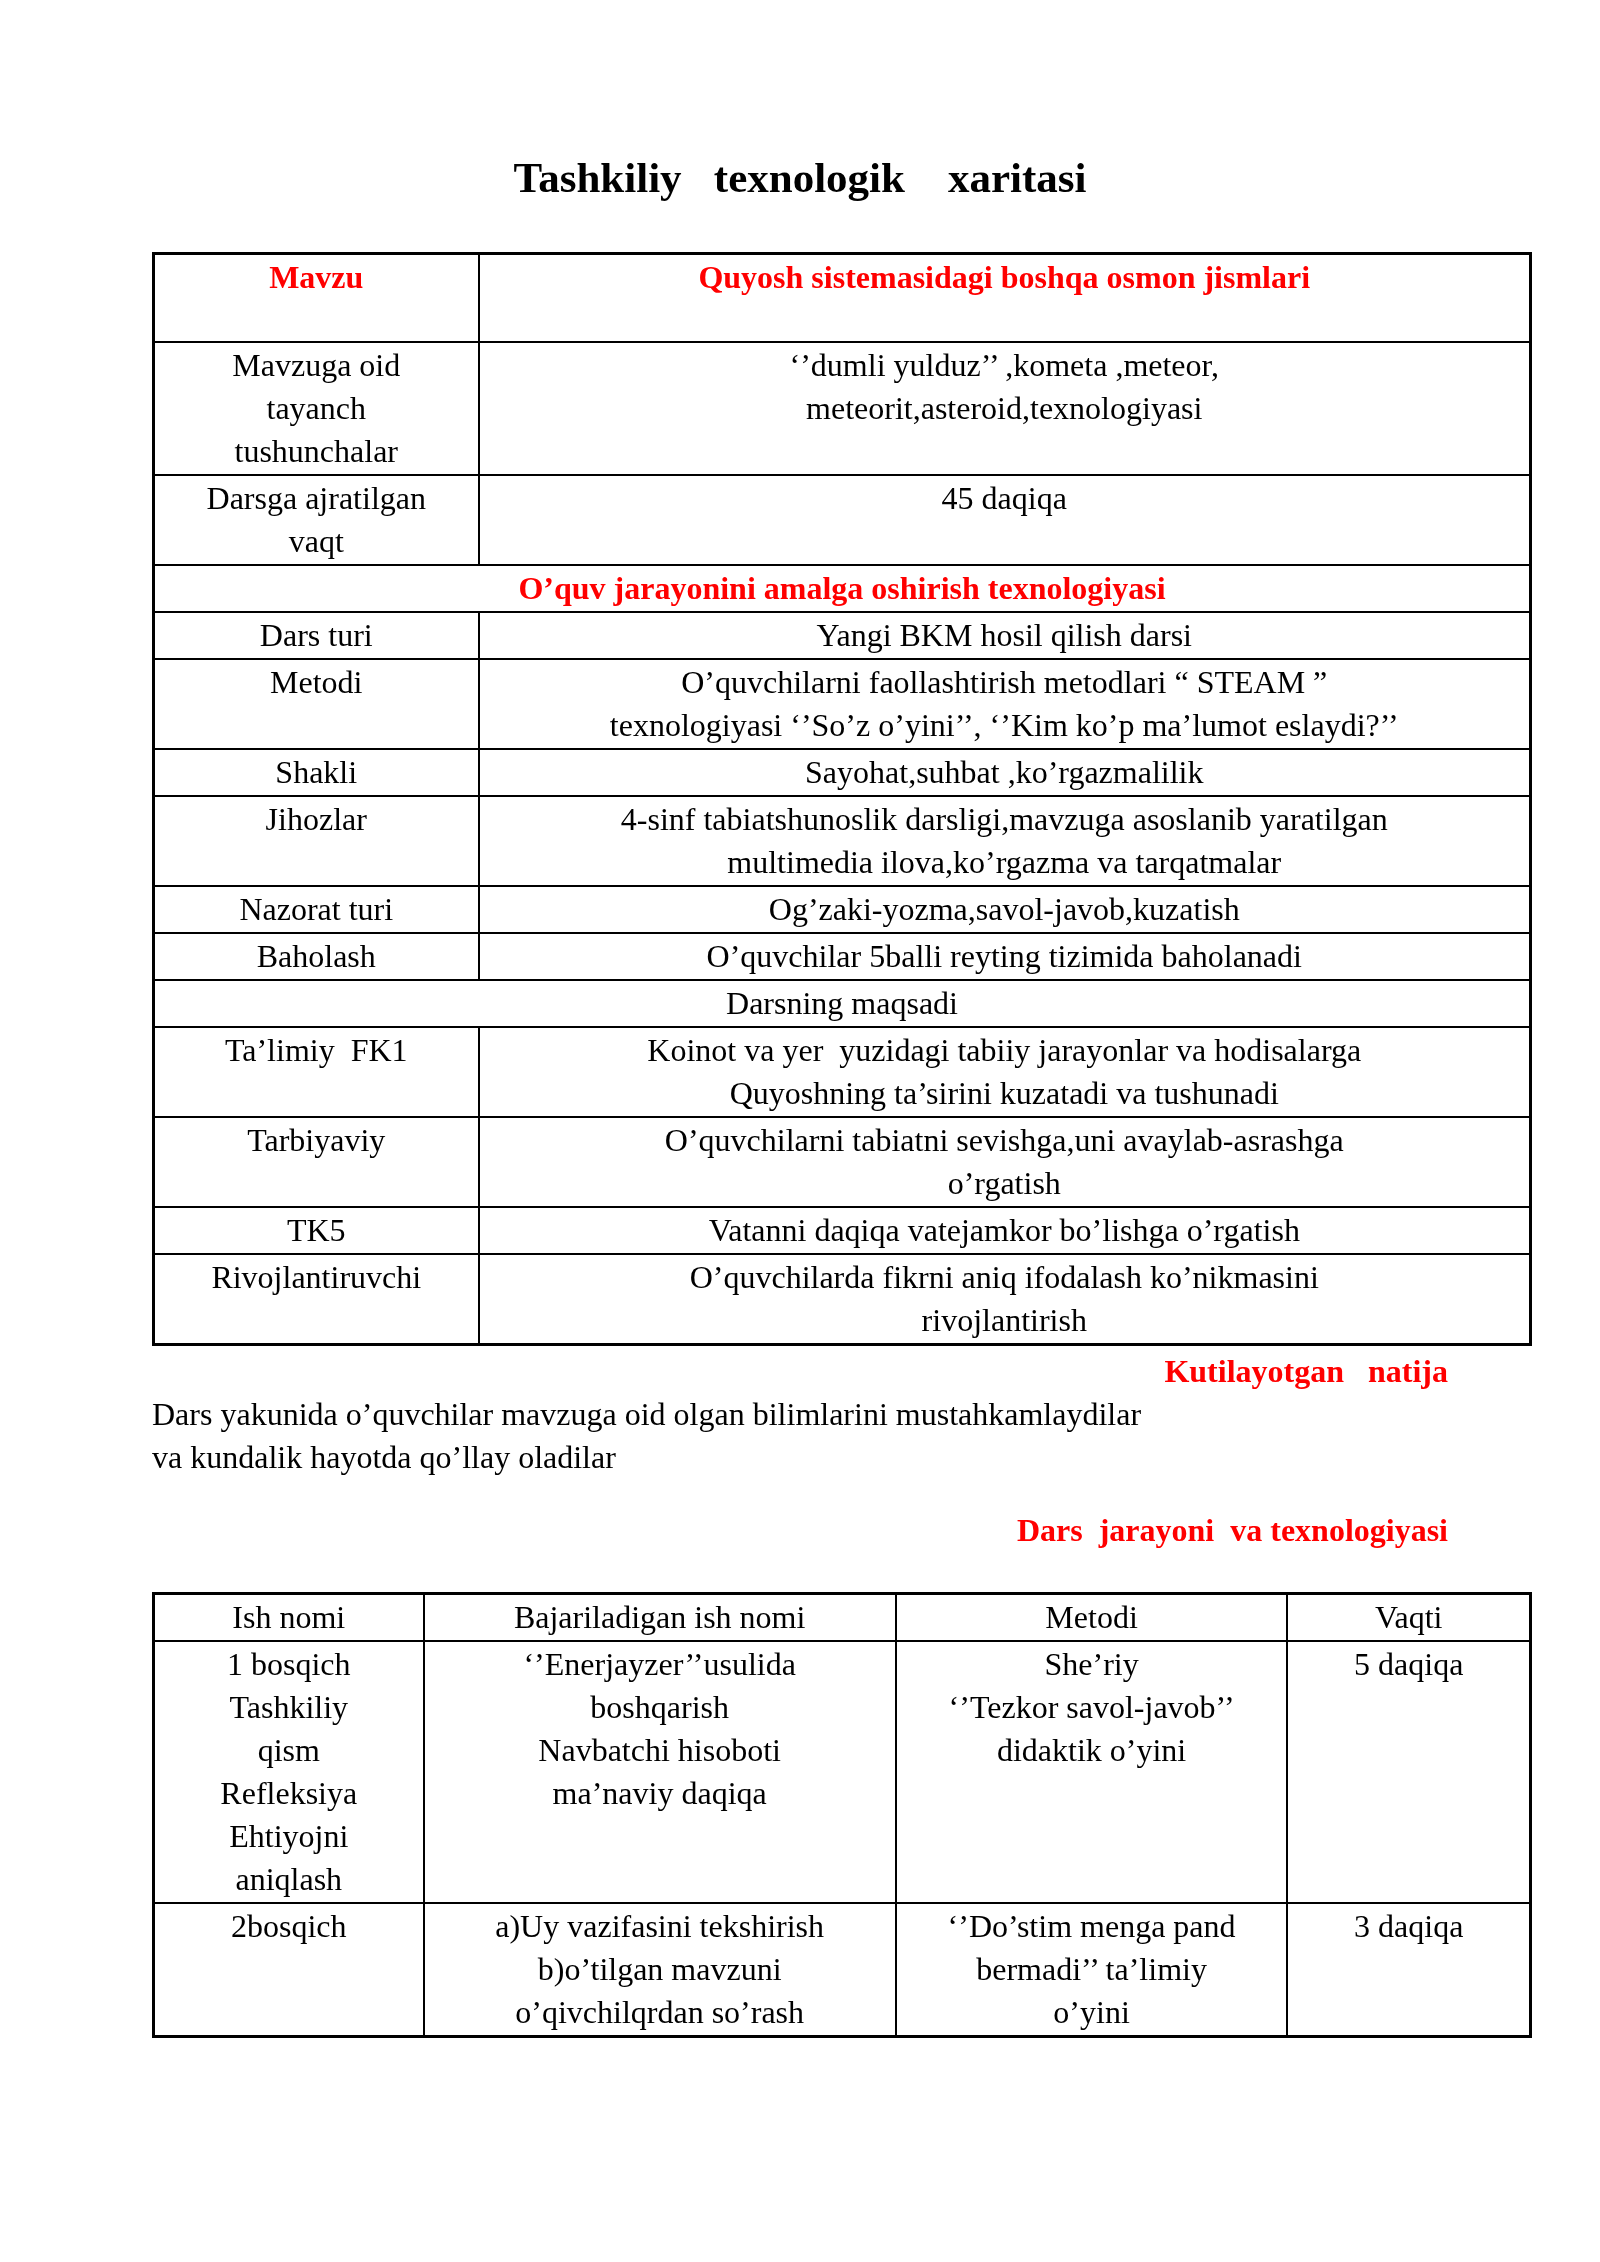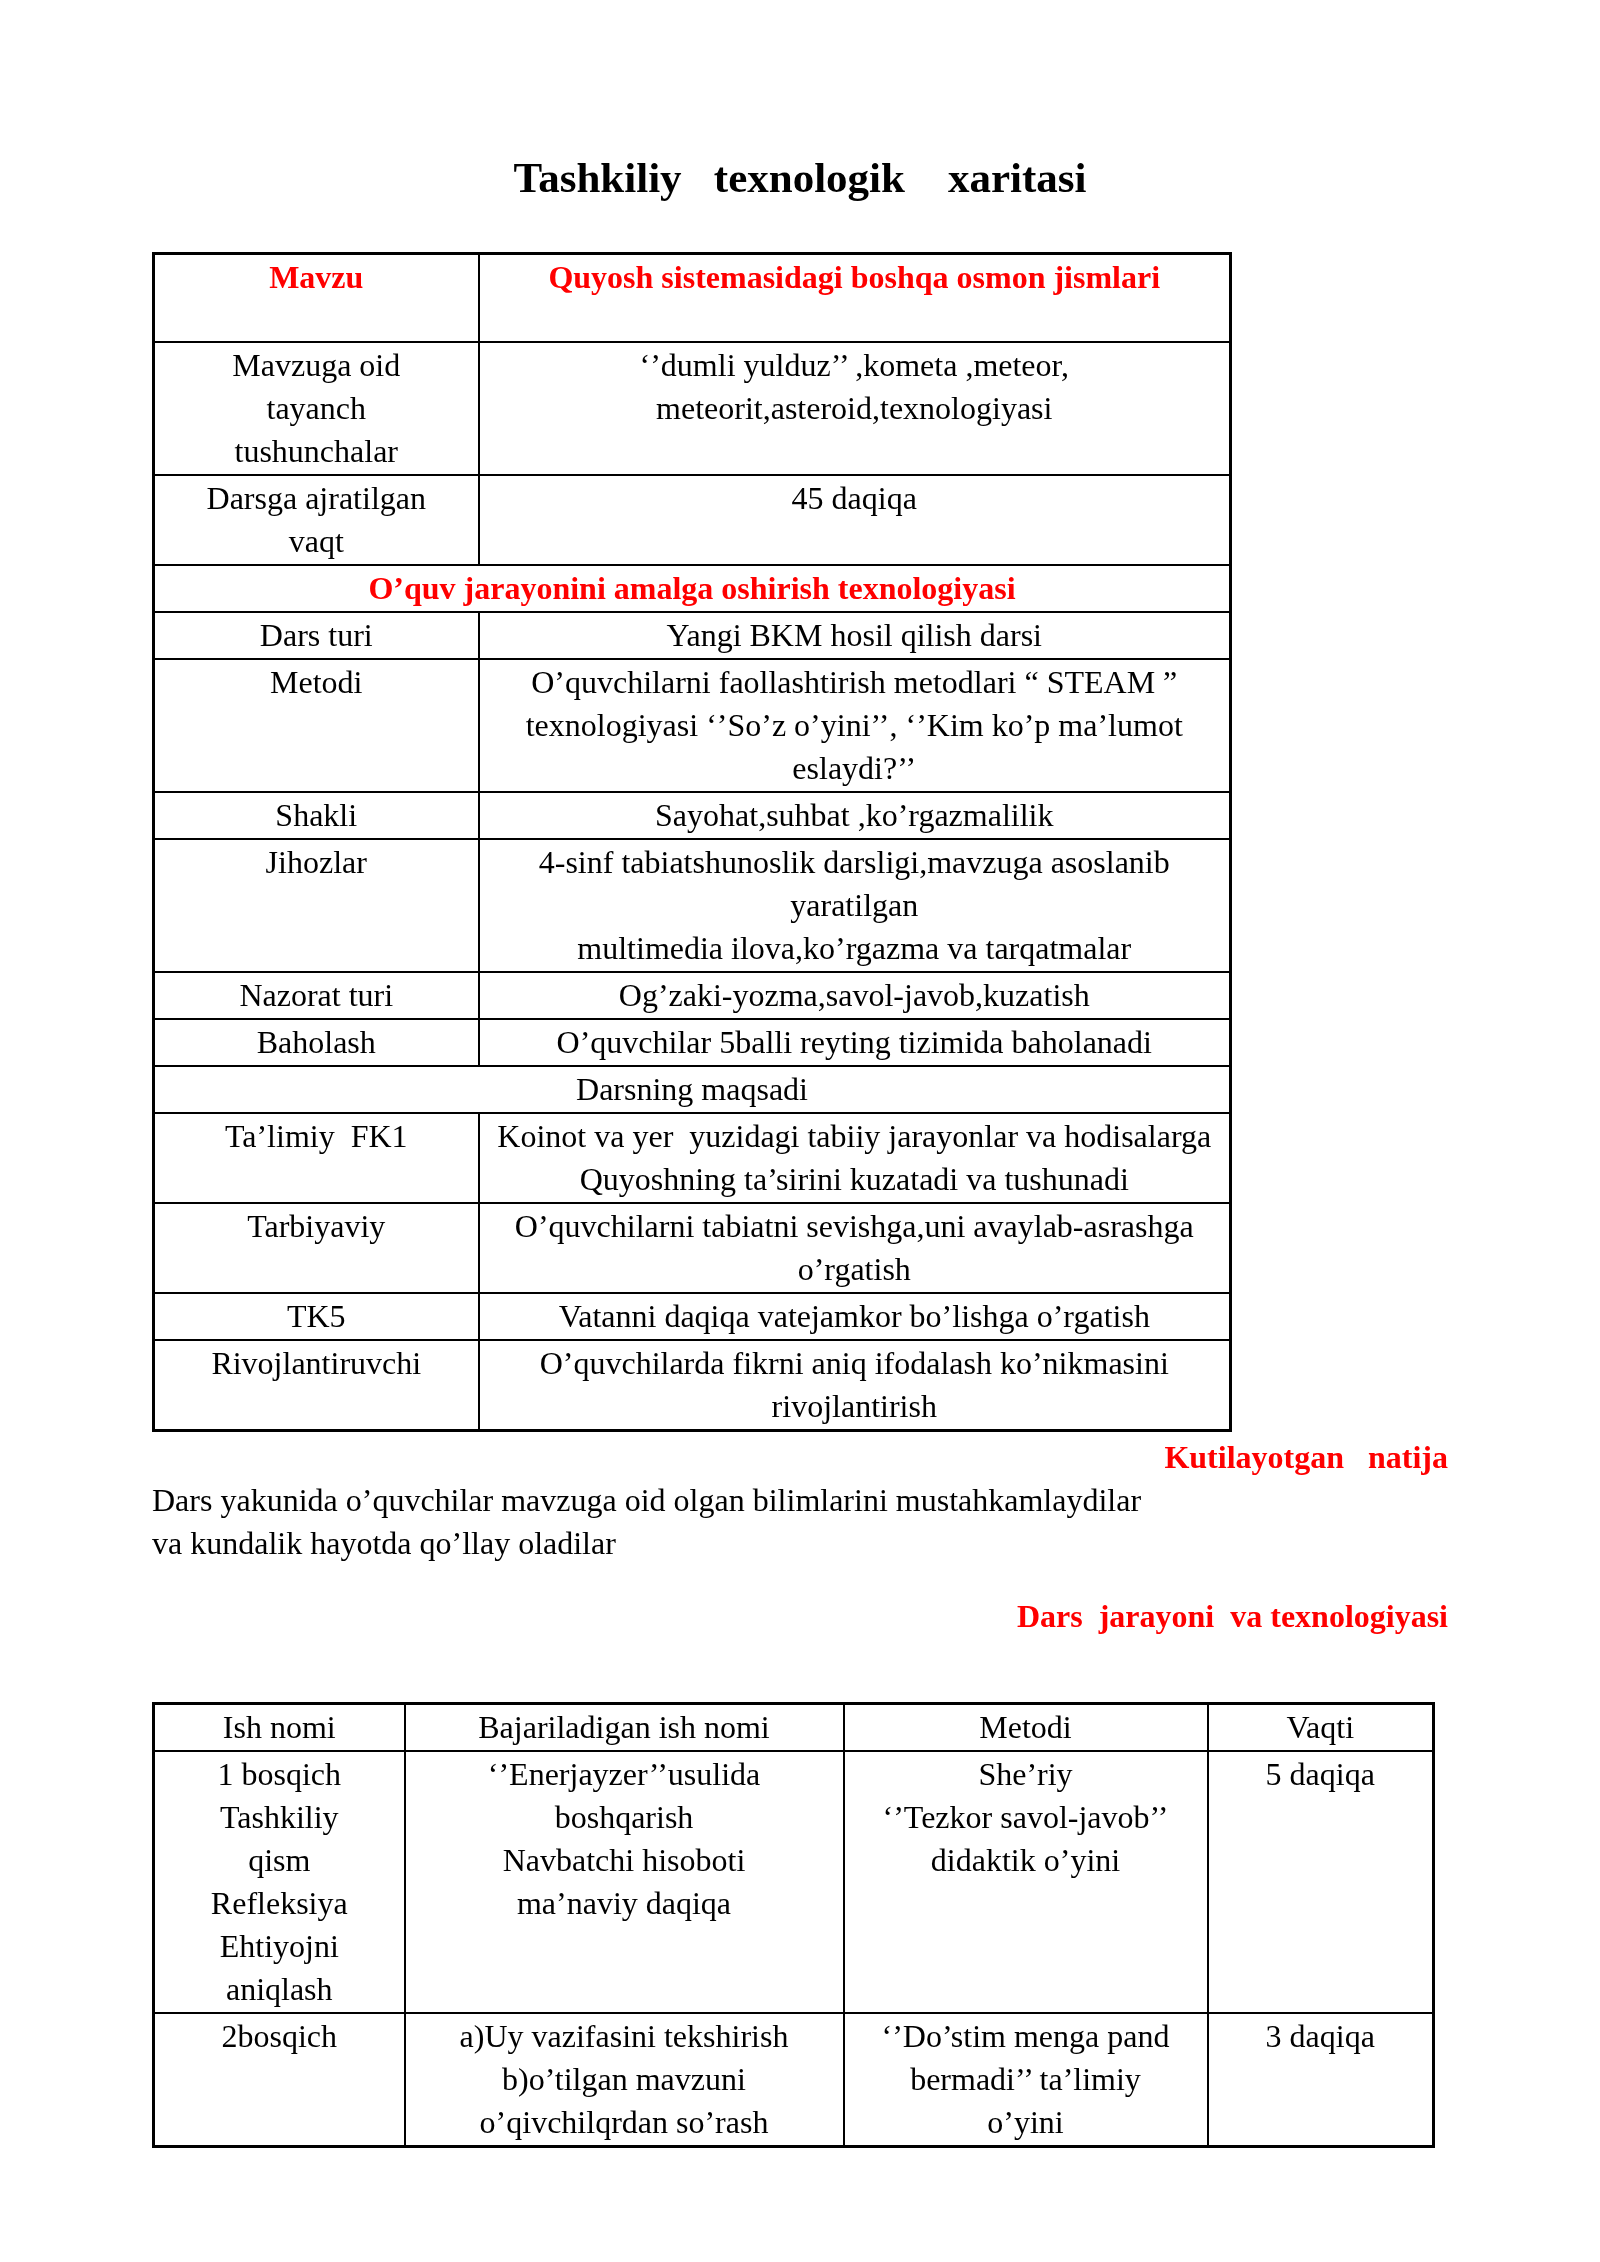--- a/index.html
+++ b/index.html
@@ -24,24 +24,24 @@
     margin: 0 0 48px 0;
     font-size: 43px;
     line-height: 52px;
     font-weight: bold;
     text-align: center;
     white-space: pre-wrap;
   }
   table {
     border-collapse: collapse;
     table-layout: fixed;
-    width: 1080px;
+    width: 1380px;
   }
   .t1 { border: 3px solid #000; }
-  .t2 { border: 3px solid #000; margin-top: 64px; }
+  .t2 { border: 3px solid #000; margin-top: 40px; }
   td, th {
     border: 2px solid #000;
     vertical-align: top;
     text-align: center;
     padding: 1px 6px;
     white-space: pre-wrap;
     font-weight: normal;
     overflow: hidden;
   }
   .t1 .c-label { width: 325px; }

